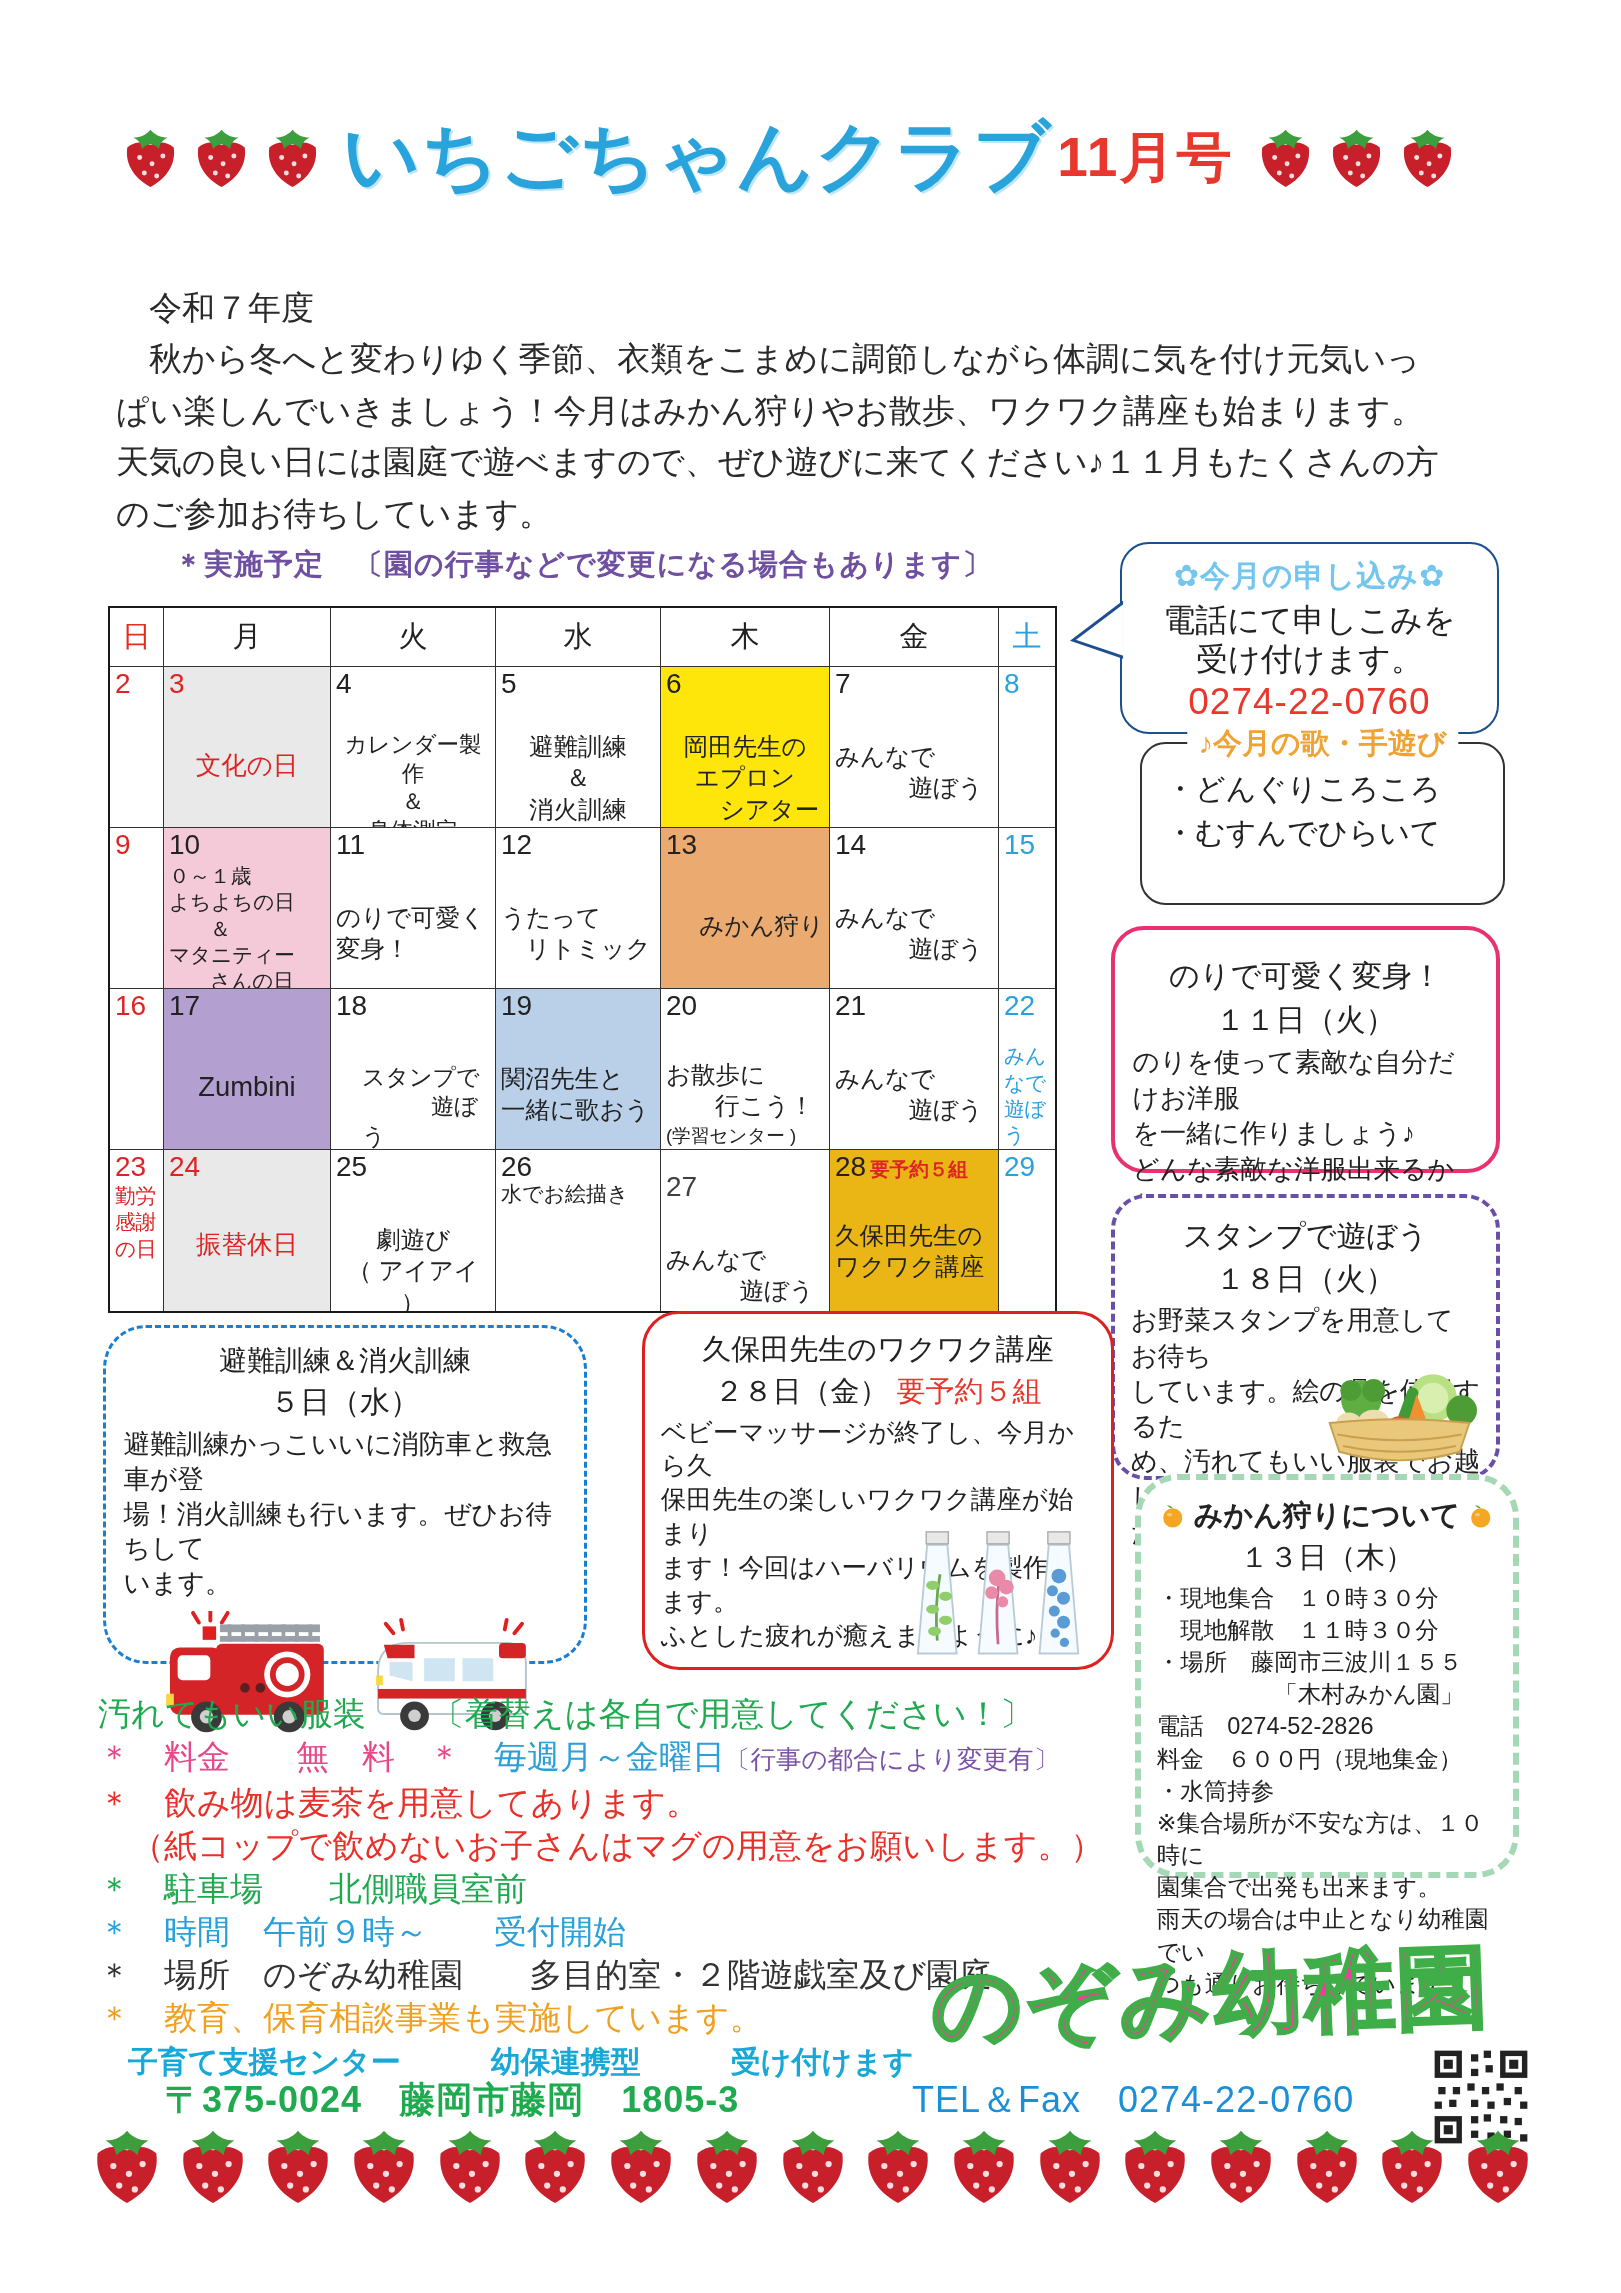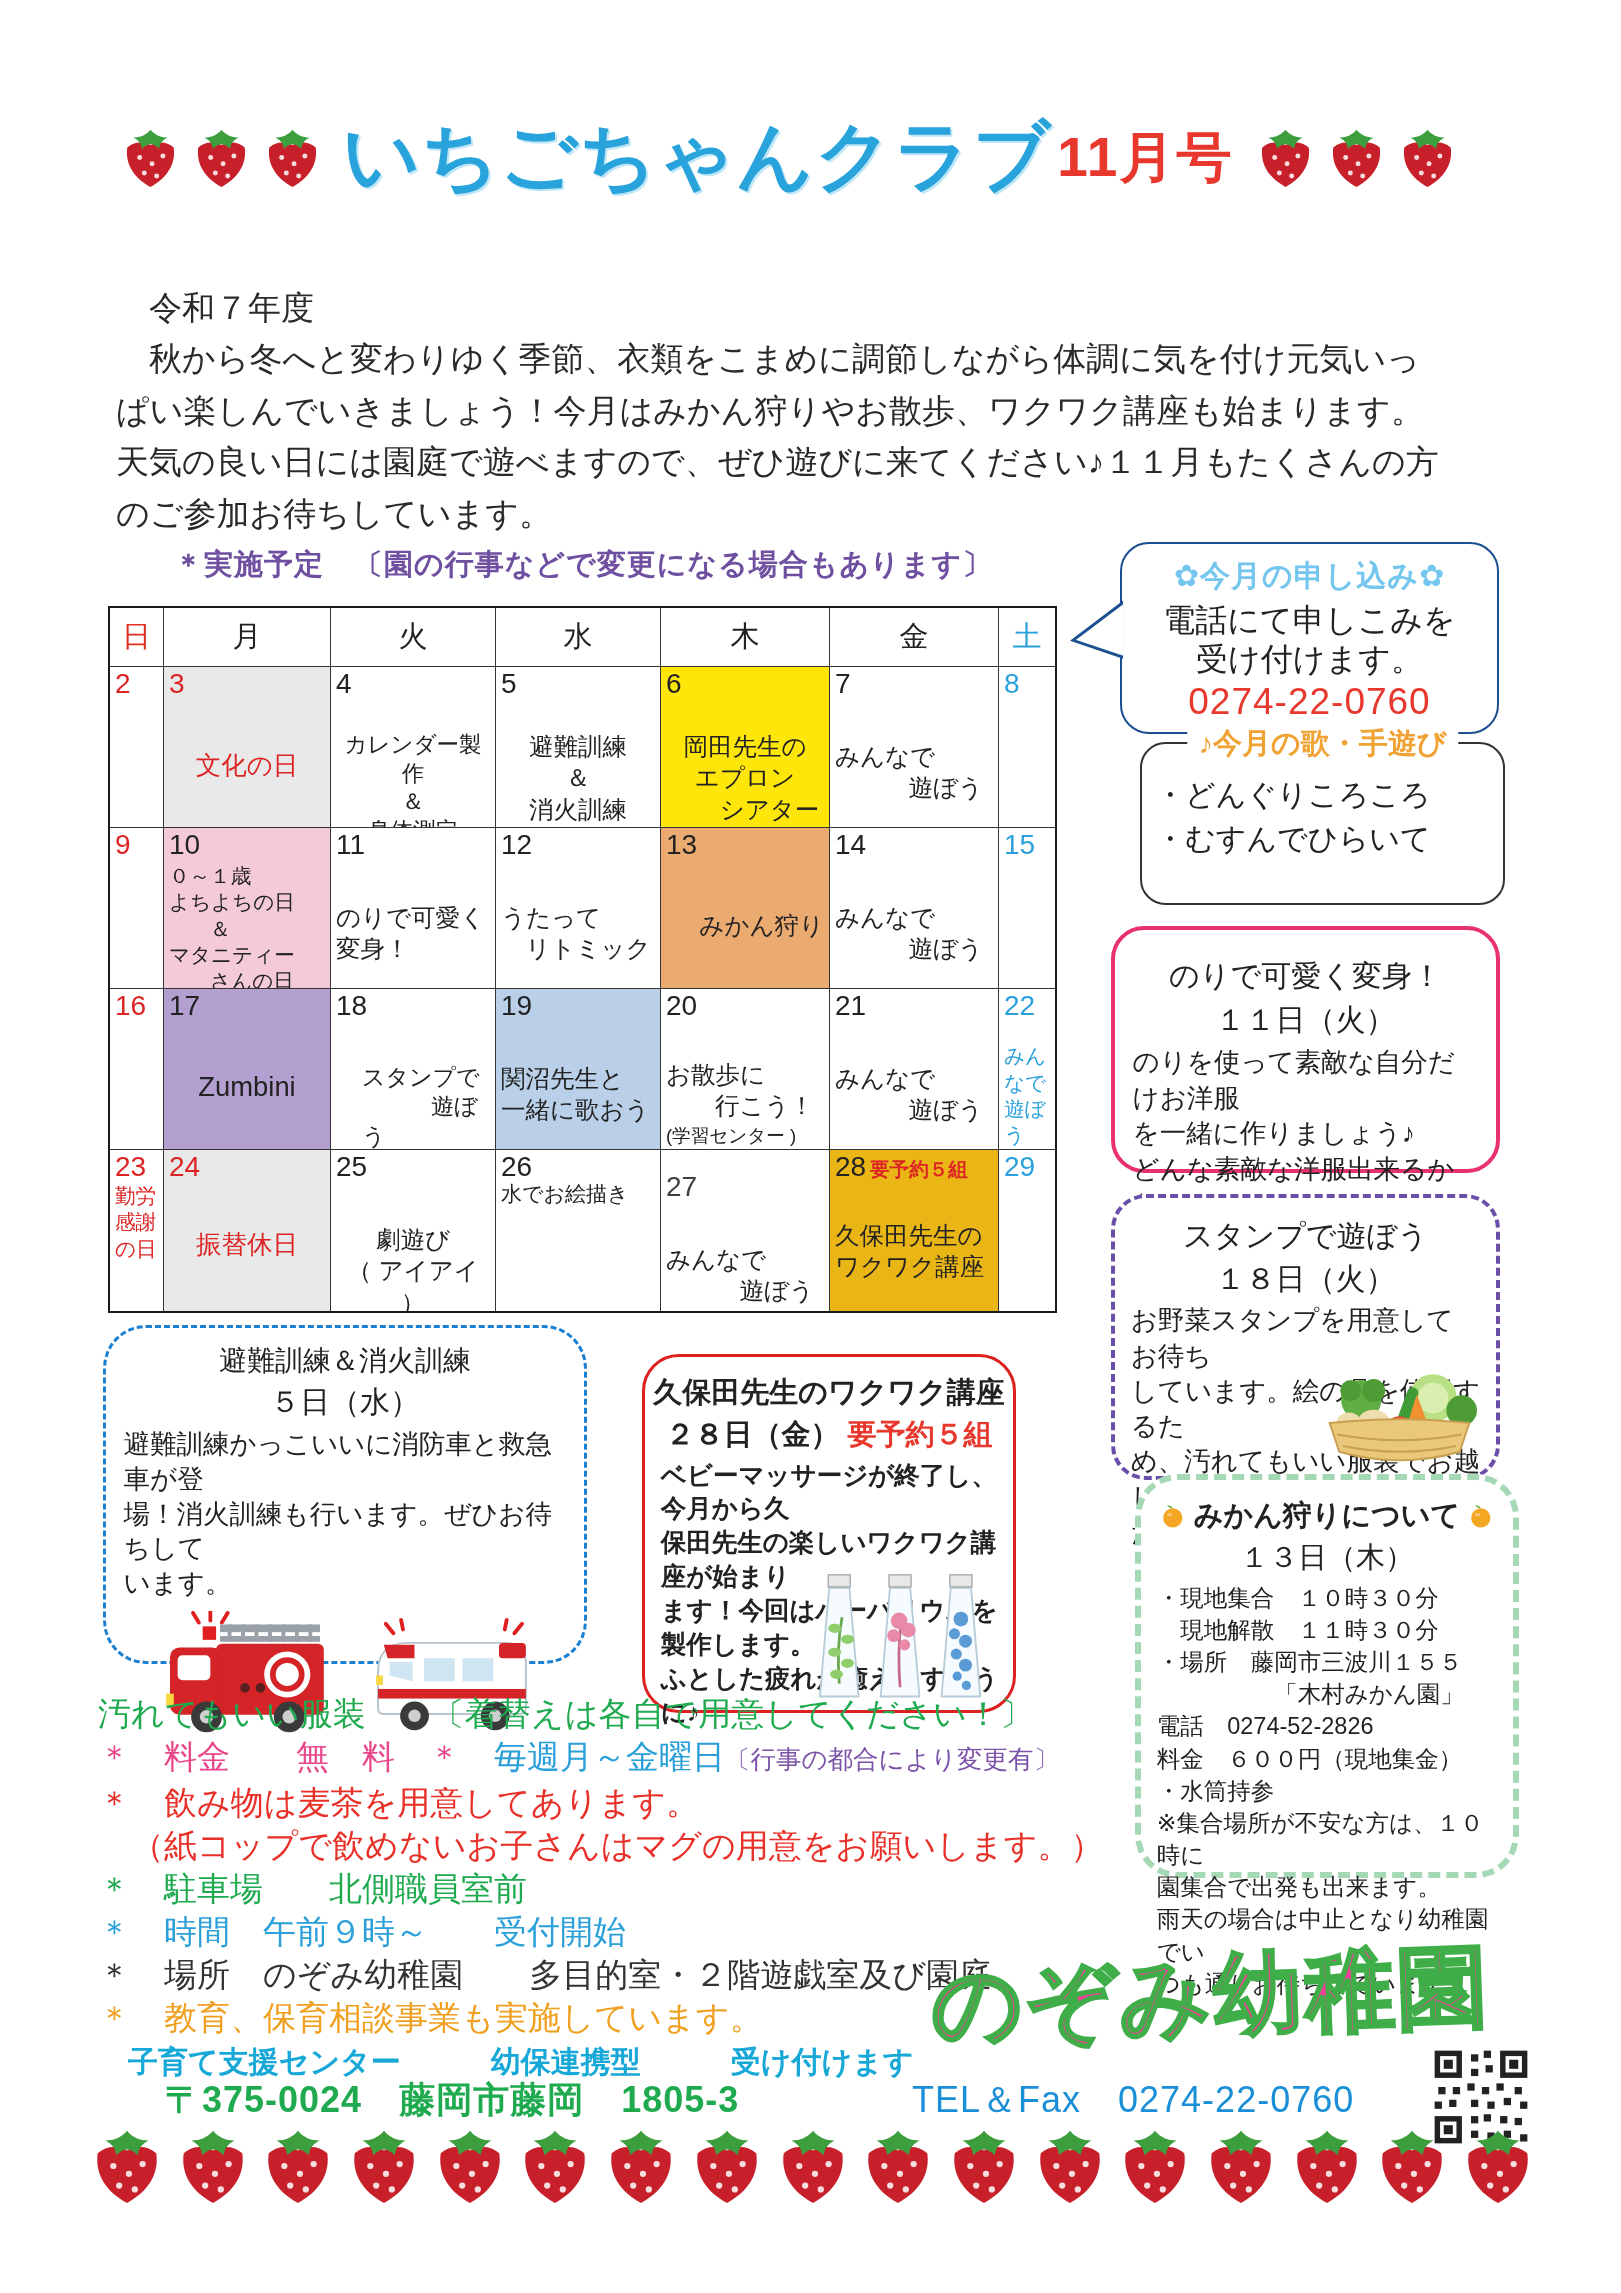--- a/index.html
+++ b/index.html
@@ -39,21 +39,21 @@
   .rbox{box-sizing:border-box;background:#fff;}
   #box-apply{left:1120px;top:542px;width:379px;height:192px;border:2.9px solid #1b4f8f;border-radius:29px;text-align:center;}
   #apply-tail{left:1070px;top:598px;z-index:5;}
   #apply-title{margin-top:11.8px;font-size:30px;font-weight:bold;color:#74c6ee;letter-spacing:1px;}
   #apply-body{font-size:32px;line-height:1.22;color:#222;white-space:pre-line;margin-top:3.9px;}
   #apply-phone{font-size:37px;color:#e8382d;margin-top:2px;letter-spacing:1px;}
 
   #box-song{left:1140px;top:742px;width:365px;height:163px;border:2.9px solid #333;border-radius:25.5px;}
   #song-title{position:absolute;top:-19.6px;left:50%;transform:translateX(-50%);background:#fff;padding:0 11.8px;
               font-size:29px;font-weight:bold;color:#f0a232;white-space:nowrap;}
-  #song-items{margin-top:29px;padding-left:13px;font-size:30px;line-height:1.45;white-space:pre-line;}
+  #song-items{margin-top:23px;padding-left:23px;font-size:30px;line-height:1.45;white-space:pre-line;}
 
   #box-nori{left:1111px;top:926px;width:389px;height:247px;border:4.9px solid #e8326e;border-radius:33px;text-align:center;}
   #nori-title{margin-top:25.5px;font-size:30px;}
   #nori-date{font-size:30px;margin-top:3.9px;}
   #nori-body{font-size:26.5px;line-height:1.34;text-align:left;padding:3.9px 17.6px 0 17.6px;white-space:pre-line;}
 
   #box-stamp{left:1111px;top:1194px;width:389px;height:286px;border:4.9px dashed #6a4fa8;border-radius:35px;text-align:center;}
   #stamp-title{margin-top:17.6px;font-size:30px;}
   #stamp-date{font-size:30px;margin-top:2px;}
   #stamp-body{font-size:26.5px;line-height:1.33;text-align:left;padding:3.9px 15.7px 0 15.7px;white-space:pre-line;}
@@ -65,21 +65,21 @@
   #mikan-date{text-align:center;font-size:29px;margin-top:2px;}
   #mikan-body{font-size:23.5px;line-height:1.37;padding:3.9px 13.7px 0 15.7px;white-space:pre-line;}
 
   
   #box-evac{left:103px;top:1325px;width:484px;height:339px;border:3.4px dashed #1a7fd0;border-radius:43px;text-align:center;}
   #evac-title{margin-top:13.7px;font-size:28px;}
   #evac-date{font-size:30px;margin-top:2px;}
   #evac-body{font-size:26.5px;line-height:1.32;text-align:left;padding:3.9px 15.7px 0 17.6px;white-space:pre-line;}
   #evac-art{display:flex;justify-content:center;gap:25.5px;margin-top:9.8px;align-items:flex-end;}
 
-  #box-waku{left:642px;top:1354px;width:374px;height:359px;border:3.9px solid #dd2020;border-radius:37px;text-align:center;font-weight:bold;}
+  #box-waku{left:642px;top:1311px;width:472px;height:359px;border:3.9px solid #dd2020;border-radius:37px;text-align:center;}
   #waku-title{margin-top:15.7px;font-size:29px;}
   #waku-date{font-size:29px;margin-top:2px;}
   #waku-date .rednote{color:#e8382d;}
   #waku-body{font-size:25.5px;line-height:1.33;text-align:left;padding:3.9px 13.7px 0 15.7px;white-space:pre-line;}
   #herb-illustration{position:absolute;right:15.7px;bottom:7.8px;}
 
   
   #bottom-lines{left:98px;top:1692px;width:1039px;}
   .bline{font-size:33px;line-height:43px;white-space:pre;}
   .bline .seg{vertical-align:baseline;}

